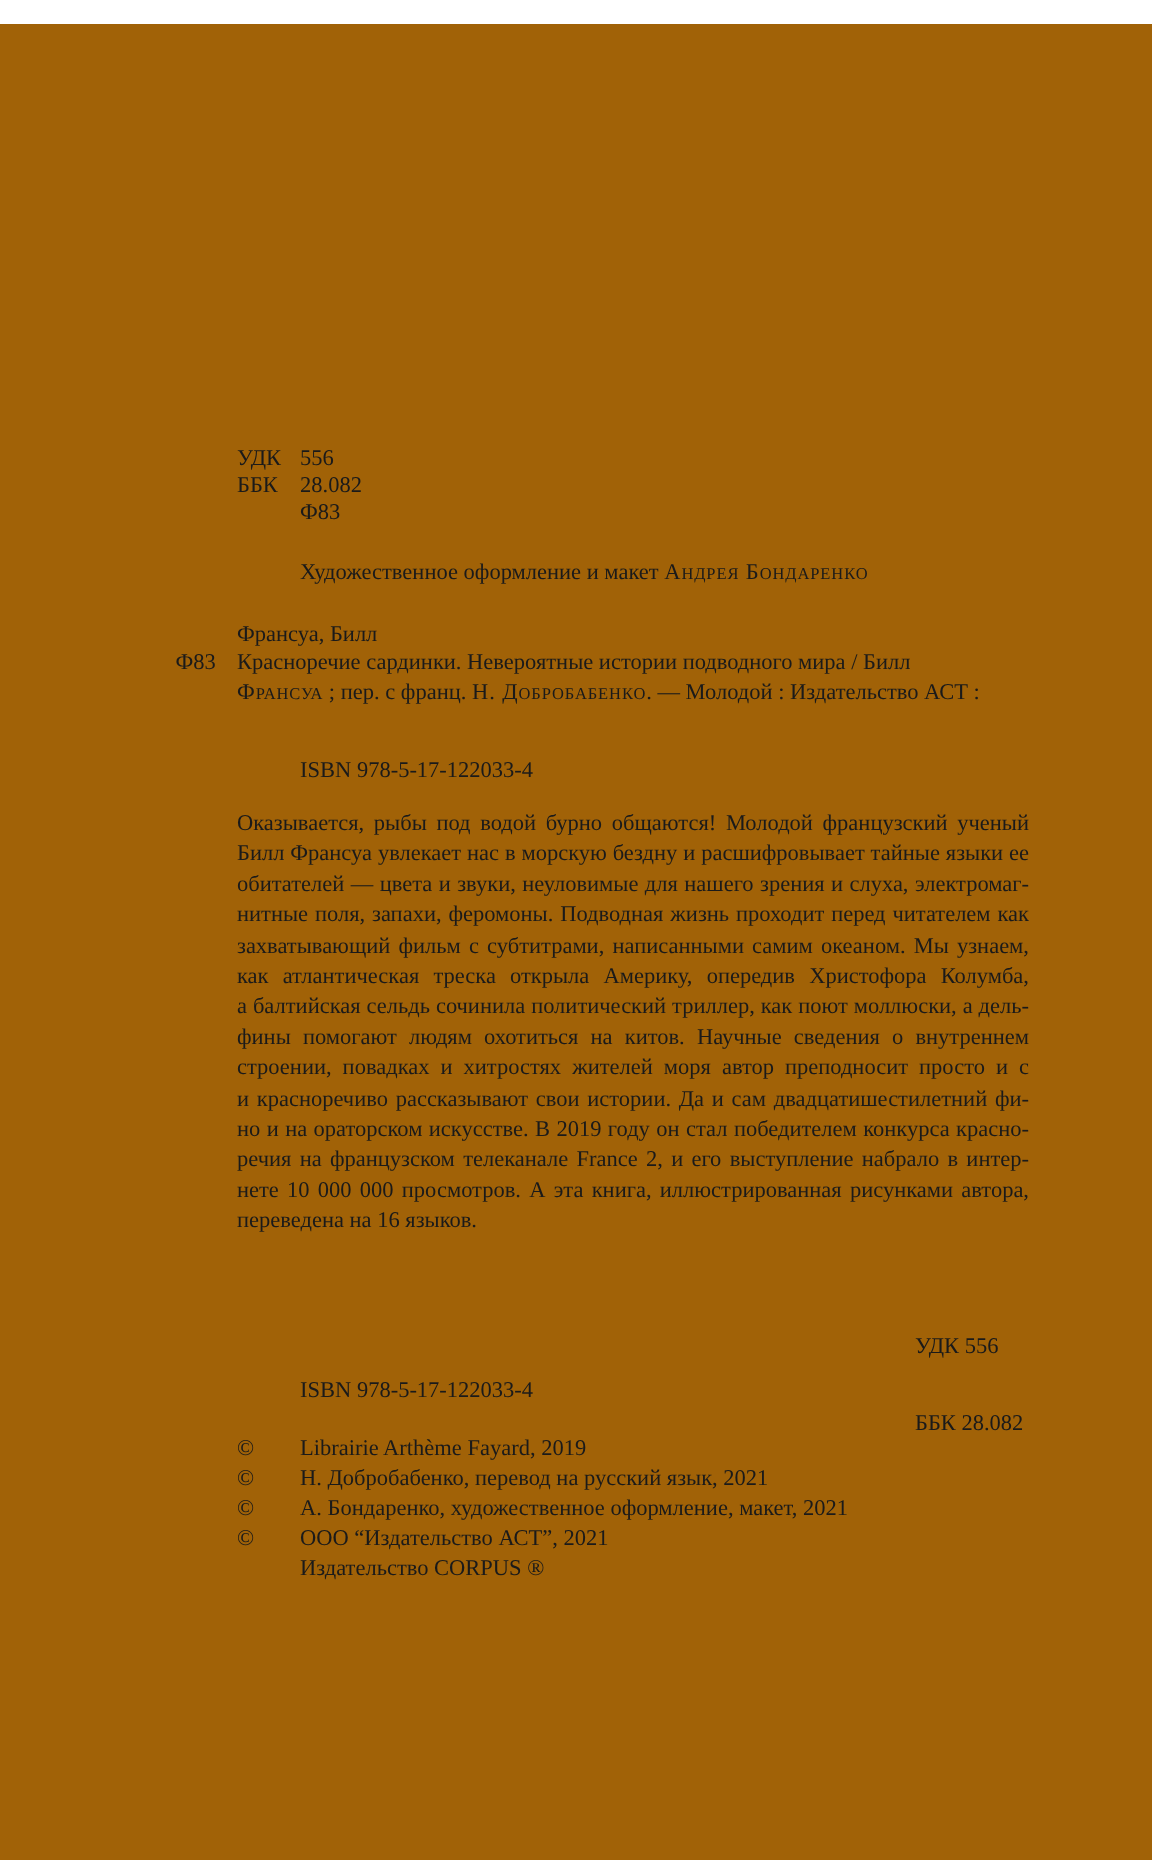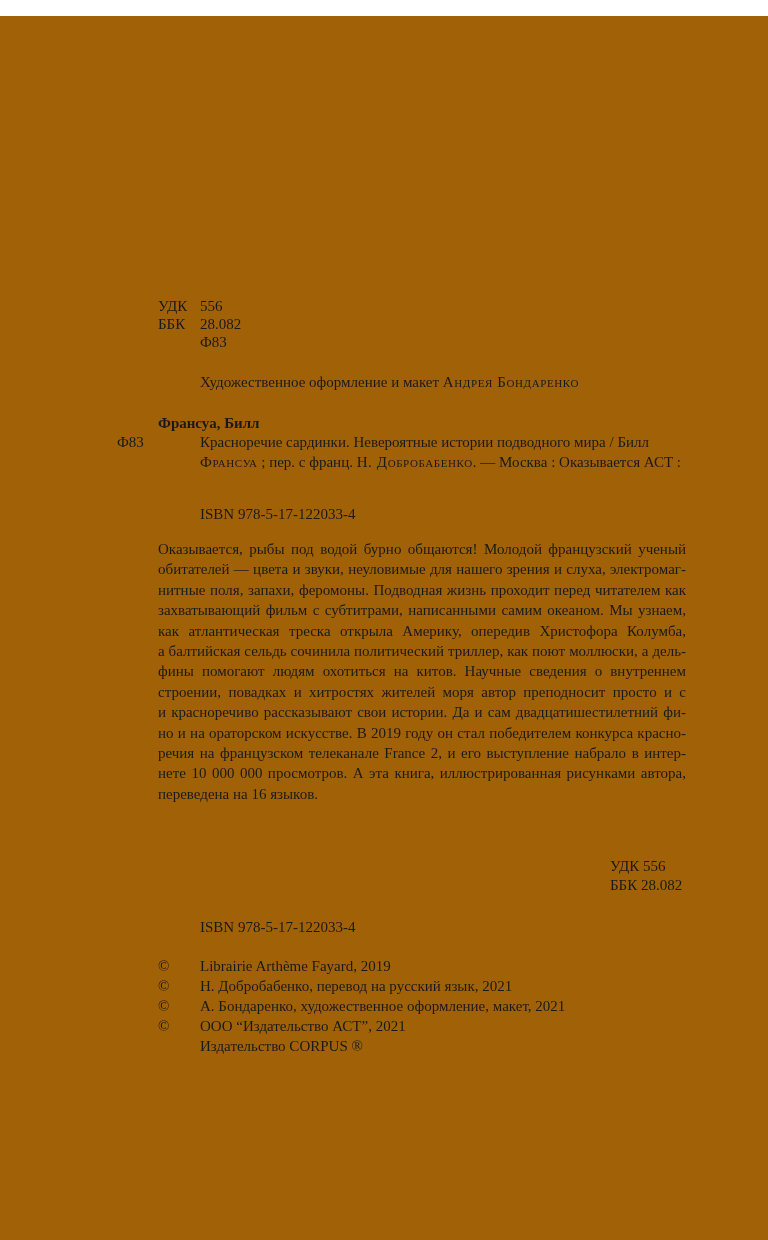--- a/index.html
+++ b/index.html
@@ -36,25 +36,25 @@
     .it { }
 
     
     .codes { left: 158px; top: 281px; }
     .codes .row { display: flex; height: 18px; }
     .codes .lbl { width: 42px; }
     .codes .val { }
 
     .credits { left: 200px; top: 357px; }
 
-    .author-head { left: 158px; top: 398px; font-weight: bold; }
+    .author-head { left: 158px; top: 398px; font-weight: normal; }
 
     .cutter-left { left: 117px; top: 417px; }
     .biblio { left: 158px; top: 417px; width: 530px; white-space: normal; }
-    .biblio .line { display: block; height: 20px; white-space: nowrap; margin-left: 42px; }
+    .biblio .line { display: block; height: 20px; white-space: nowrap; }
 
     .isbn1 { left: 200px; top: 489px; }
 
     .annotation {
       left: 158px; top: 523px;
       width: 528px;
       white-space: normal;
       line-height: 20.4px;
       text-align: justify;
       font-size: 15px;
@@ -62,21 +62,21 @@
     .annotation .ln {
       display: block;
       text-align: justify;
       text-align-last: justify;
       white-space: nowrap;
       height: 20.4px;
     }
     .annotation .ln.last { text-align-last: left; }
 
     .codes-right { left: 610px; top: 841px; }
-    .codes-right .row { display: block; height: 19px; }
+    .codes-right .row { display: block; height: 19px; margin-top: 32px; }
 
     .isbn2 { left: 200px; top: 902px; }
 
     .copyright { left: 158px; top: 941px; }
     .copyright .row { display: flex; height: 20px; }
     .copyright .sym { width: 42px; }
   </style>
 </head>
 <body>
 
@@ -100,27 +100,28 @@
   <div class="t credits">
     <span>Художественное оформление и макет </span><span class="sc">Андрея Бондаренко</span>
   </div>
 
   <div class="t author-head">Франсуа, Билл</div>
 
   <div class="t cutter-left">Ф83</div>
 
   <div class="t biblio">
     <span class="line">Красноречие сардинки. Невероятные истории подводного мира  / Билл</span>
-    <span class="line"><span class="sc">Франсуа</span><span> ; пер. с франц. </span><span class="sc">Н. Добробабенко</span><span>. — Москва : Оказывается АСТ :</span></span>
+    <span class="line"><span class="sc">Франсуа</span><span> ; пер. с франц. </span><span class="sc">Н. Добробабенко</span><span>. — Молодой : Издательство АСТ :</span></span>
   </div>
 
   <div class="t isbn1">ISBN 978-5-17-122033-4</div>
 
   <div class="t annotation">
     <span class="ln">Оказывается, рыбы под водой бурно общаются! Молодой французский ученый</span>
+    <span class="ln">Билл Франсуа увлекает нас в морскую бездну и расшифровывает тайные языки ее</span>
     <span class="ln">обитателей — цвета и звуки, неуловимые для нашего зрения и слуха, электромаг-</span>
     <span class="ln">нитные поля, запахи, феромоны. Подводная жизнь проходит перед читателем как</span>
     <span class="ln">захватывающий фильм с субтитрами, написанными самим океаном. Мы узнаем,</span>
     <span class="ln">как атлантическая треска открыла Америку, опередив Христофора Колумба,</span>
     <span class="ln">а балтийская сельдь сочинила политический триллер, как поют моллюски, а дель-</span>
     <span class="ln">фины помогают людям охотиться на китов. Научные сведения о внутреннем</span>
     <span class="ln">строении, повадках и хитростях жителей моря автор преподносит просто и с</span>
     <span class="ln">и красноречиво рассказывают свои истории. Да и сам двадцатишестилетний фи-</span>
     <span class="ln">но и на ораторском искусстве. В 2019 году он стал победителем конкурса красно-</span>
     <span class="ln"><span>речия на французском телеканале </span><span class="it">France 2</span><span>, и его выступление набрало в интер-</span></span>

